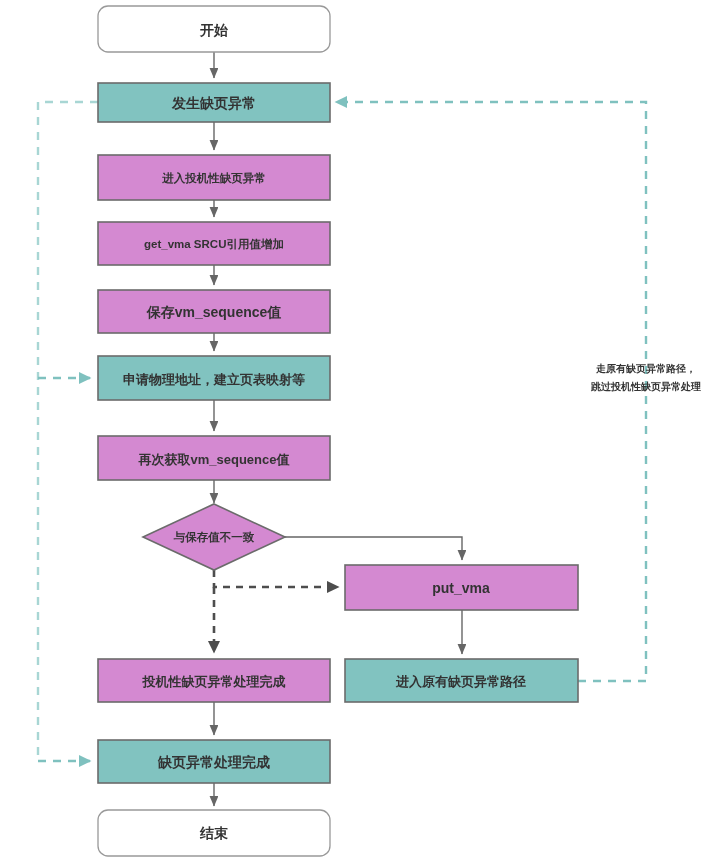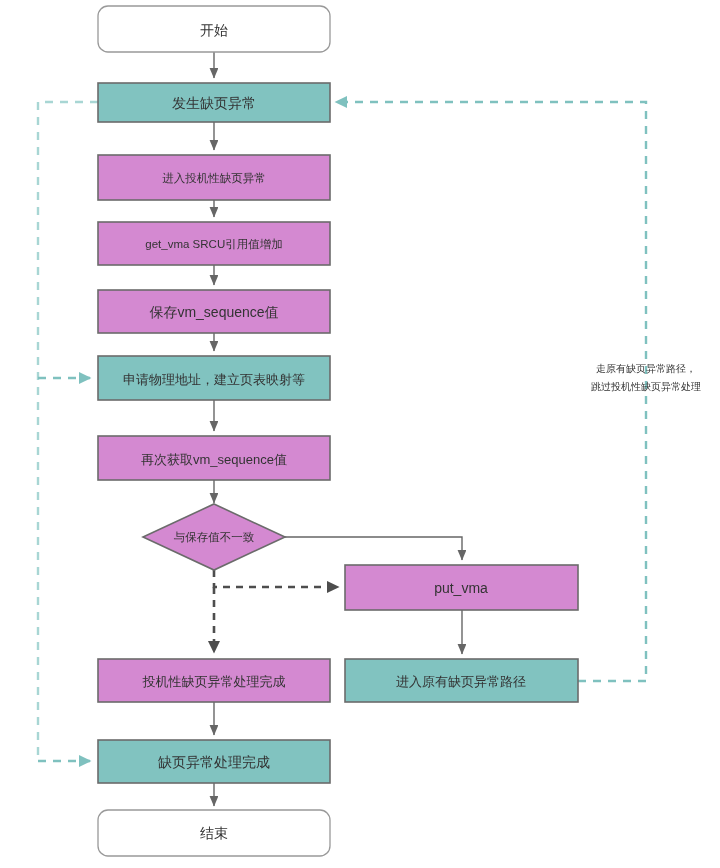--- a/index.html
+++ b/index.html
@@ -11,20 +11,21 @@
   body {
     width: 720px;
     height: 868px;
     font-family: "Liberation Sans", sans-serif;
     overflow: hidden;
   }
   #flow-root {
     position: relative;
     width: 720px;
     height: 776px;
+    font-weight: bold;
   }
   svg#flow-svg {
     position: absolute;
     top: 0;
     left: 0;
     width: 720px;
     height: 868px;
     display: block;
   }
   .node-label {

